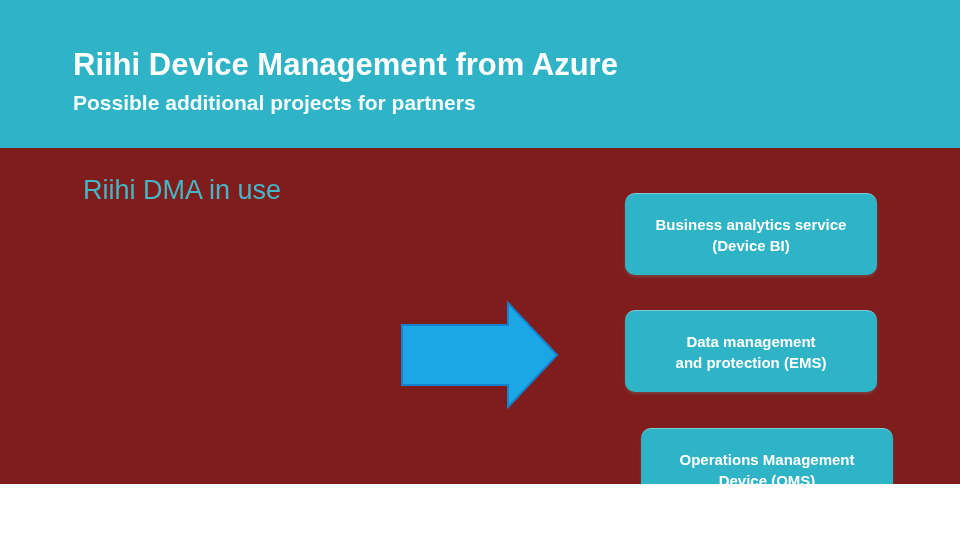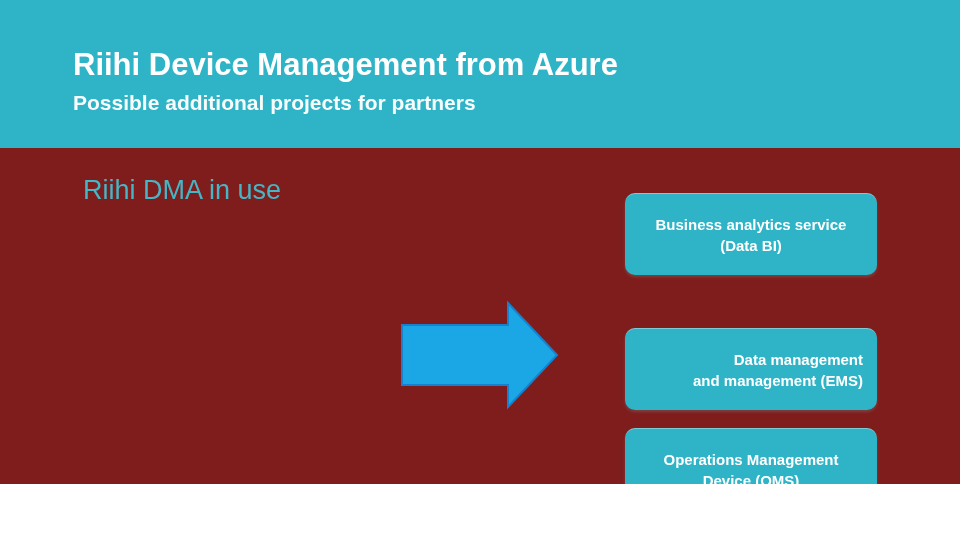--- a/index.html
+++ b/index.html
@@ -73,47 +73,47 @@
     justify-content: center;
     text-align: center;
     color: #ffffff;
     font-size: 15px;
     font-weight: bold;
     line-height: 21px;
     box-sizing: border-box;
     padding: 16px 14px;
   }
   .box-1 { top: 193px; }
-  .box-2 { top: 328px; align-items: flex-end; }
-  .box-3 { top: 428px; }
+  .box-2 { top: 310px; }
+  .box-3 { top: 428px; margin-left: 16px; }
 </style>
 </head>
 <body>
 
 <div class="slide">
 
   <div class="header-band">
     <div class="slide-title">Riihi Device Management from Azure</div>
     <div class="slide-subtitle">Possible additional projects for partners</div>
   </div>
 
   <div class="section-heading">Riihi DMA in use</div>
 
   <svg class="block-arrow" viewBox="0 0 160 110" xmlns="http://www.w3.org/2000/svg">
     <polygon points="2,24 108,24 108,2 157,54 108,106 108,84 2,84" fill="#1BA7E5" stroke="#1482CE" stroke-width="2" stroke-linejoin="miter"></polygon>
   </svg>
 
   <div class="service-box box-1">
     <span>Business analytics service</span>
-    <span>(Data BI)</span>
+    <span>(Device BI)</span>
   </div>
 
   <div class="service-box box-2">
     <span>Data management</span>
-    <span>and management (EMS)</span>
+    <span>and protection (EMS)</span>
   </div>
 
   <div class="service-box box-3">
     <span>Operations Management</span>
     <span>Device (OMS)</span>
   </div>
 
 </div>
 
 </body></html>

